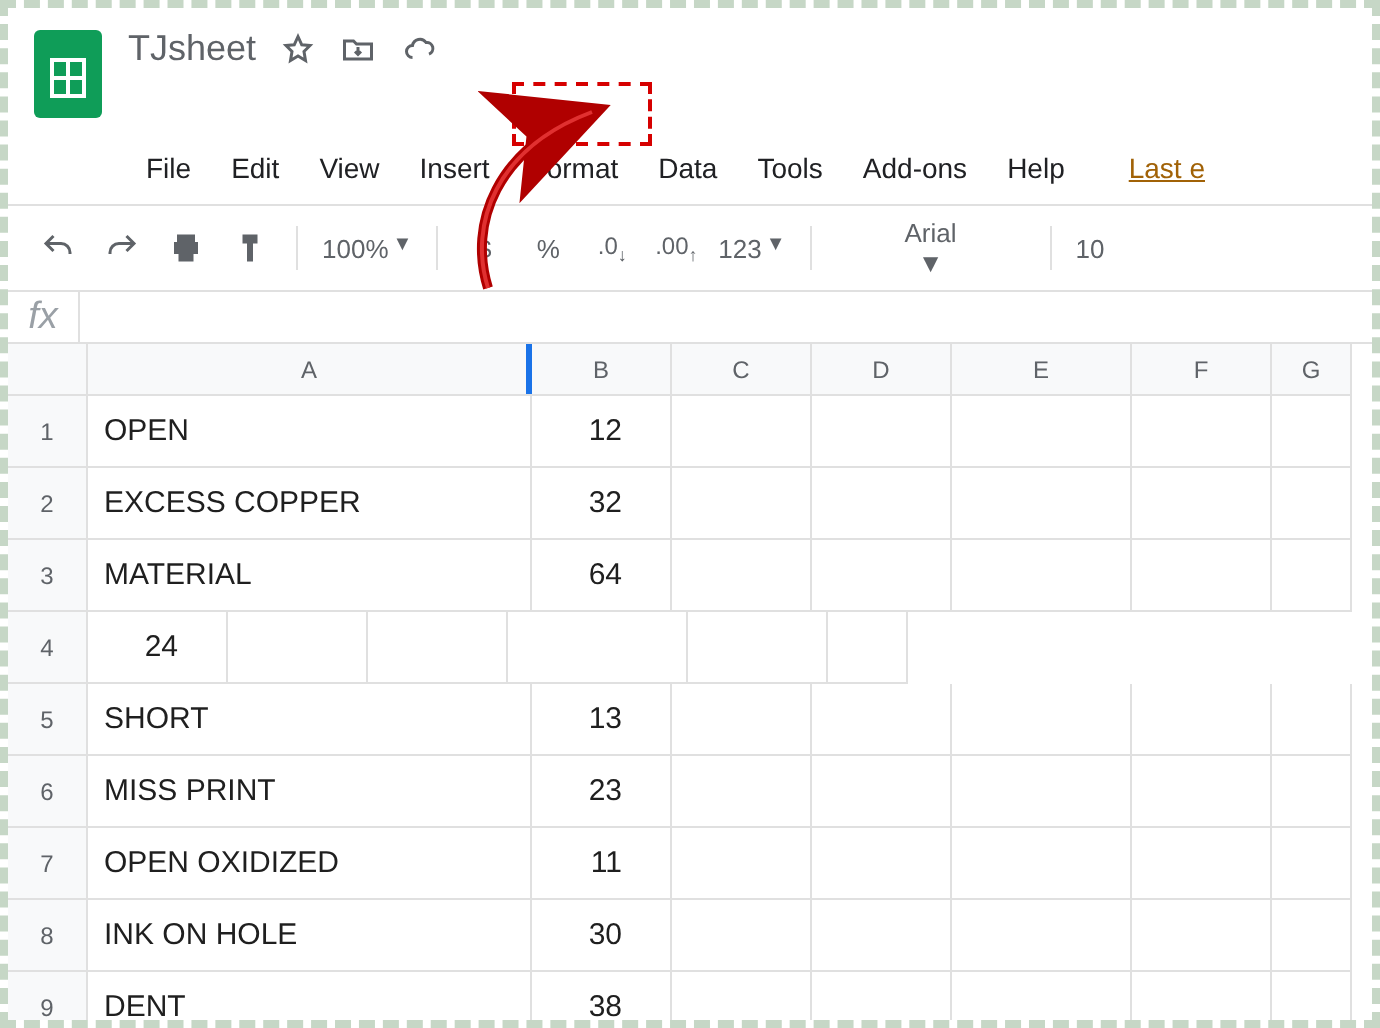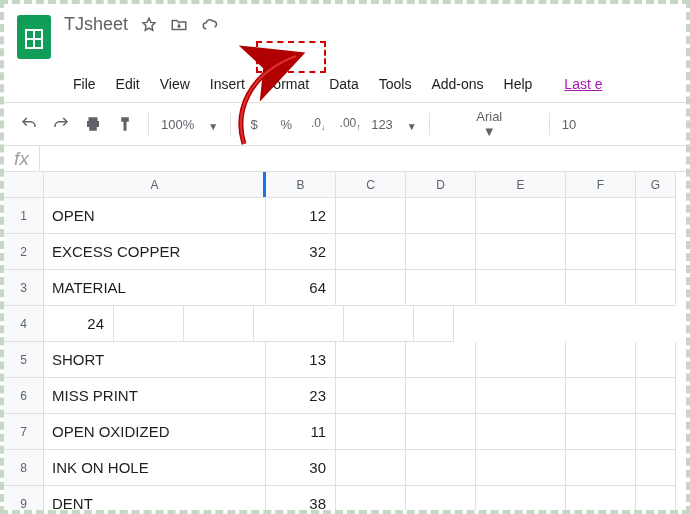--- a/index.html
+++ b/index.html
@@ -61,21 +61,21 @@
       padding:6px 0 6px 0;
       font-size:14px;
       color:#202124;
     }
     .menu-item {
       padding:4px 9px;
       cursor:pointer;
       margin-top:31px;
     }
     .menu-item.last-edit {
-      color:#a21caf;
+      color:#a16207;
       text-decoration:underline;
       cursor:pointer;
     }
     .format-highlight {
       position:absolute;
       border:2px dashed #d60000;
       pointer-events:none;
     }
 
     
@@ -84,21 +84,21 @@
       gap:10px;
       padding:6px 14px;
       border-top:1px solid #e0e0e0;
       border-bottom:1px solid #e0e0e0;
       color:#5f6368;
       font-size:13px;
       height:44px;
     }
     .tb-sep { width:1px; align-self:stretch; background:#e0e0e0; margin:4px 2px; }
     .tb-btn { width:22px; height:22px; display:flex; align-items:center; justify-content:center; cursor:pointer; }
-    .tb-text { display:flex; align-items:flex-end; gap:14px; cursor:pointer; }
+    .tb-text { display:flex; align-items:flex-start; gap:2px; cursor:pointer; }
     .tb-text .caret { font-size:10px; color:#5f6368; }
     .font-select {
       width:95px; display:flex; align-items:center; justify-content:space-between;
       padding:2px 4px; cursor:pointer;flex-direction:column;
     }
 
     
     .formula-bar {
       display:flex; align-items:center;
       height:26px;
@@ -159,21 +159,21 @@
     }
     .cell {
       border-right:1px solid #e0e0e0;
       border-bottom:1px solid #e0e0e0;
       font-size:15px;
       color:#1f1f1f;
       display:flex; align-items:center;
       padding:0 8px;
       cursor:cell;
     }
-    .cell.num { justify-content:flex-end; padding-right:9px; }
+    .cell.num { justify-content:flex-end; padding-right:24px; }
 
     
     .arrow-svg {
       position:absolute;
       left:222px; top:40px;
       width:90px; height:104px;
       pointer-events:none;
     }
   </style>
 </head>

